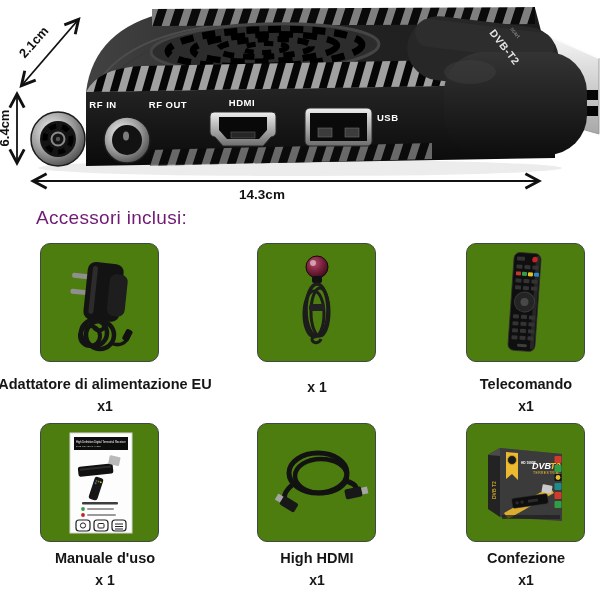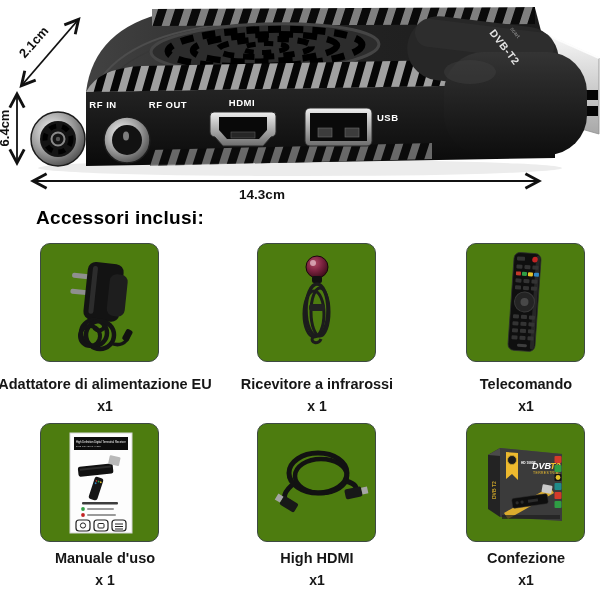--- a/index.html
+++ b/index.html
@@ -1,19 +1,19 @@
 <!DOCTYPE html>
 <html><head>
 <meta charset="utf-8">
 <style>
   html,body{margin:0;padding:0;background:#fff;}
   .screen{position:relative;width:600px;height:600px;background:#ffffff;overflow:hidden;
           font-family:"Liberation Sans", sans-serif;}
-  .heading{position:absolute;left:36px;top:207px;font-size:19px;color:#000000;
-           letter-spacing:.3px;font-weight:700;}
+  .heading{position:absolute;left:36px;top:207px;font-size:19px;color:#701a75;
+           letter-spacing:.3px;font-weight:400;}
   .panel{position:absolute;width:117px;height:117px;background:#4d7c0f;
          border:1.5px solid #3d4a42;border-radius:10px;box-sizing:content-box;
          display:flex;align-items:center;justify-content:center;}
   .caption{position:absolute;width:250px;text-align:center;color:#161616;
            font-size:14.5px;font-weight:700;line-height:1.3;}
   .caption .qty{font-size:14px;margin-top:3px;font-weight:700;}
   svg text{font-family:"Liberation Sans", sans-serif;}
 </style>
 </head>
 <body>
@@ -305,21 +305,20 @@
         <rect x="72" y="58" width="10" height="8" rx="1" fill="#c9c9c9" transform="rotate(10 77 62)"></rect>
         <rect x="32" y="88" width="58" height="4" fill="#1e1e1e" opacity="0.7"></rect>
       </svg>
     </div>
 
     <div class="caption" style="left:-20px;top:375px;">
       <div>Adattatore di alimentazione EU</div>
       <div class="qty">x1</div>
     </div>
     <div class="caption" style="left:192px;top:375px;">
-      <div>Ricevitore a infrarossi</div>
       <div class="qty">x 1</div>
     </div>
     <div class="caption" style="left:401px;top:375px;">
       <div>Telecomando</div>
       <div class="qty">x1</div>
     </div>
     <div class="caption" style="left:-20px;top:549px;">
       <div>Manuale d'uso</div>
       <div class="qty">x 1</div>
     </div>

